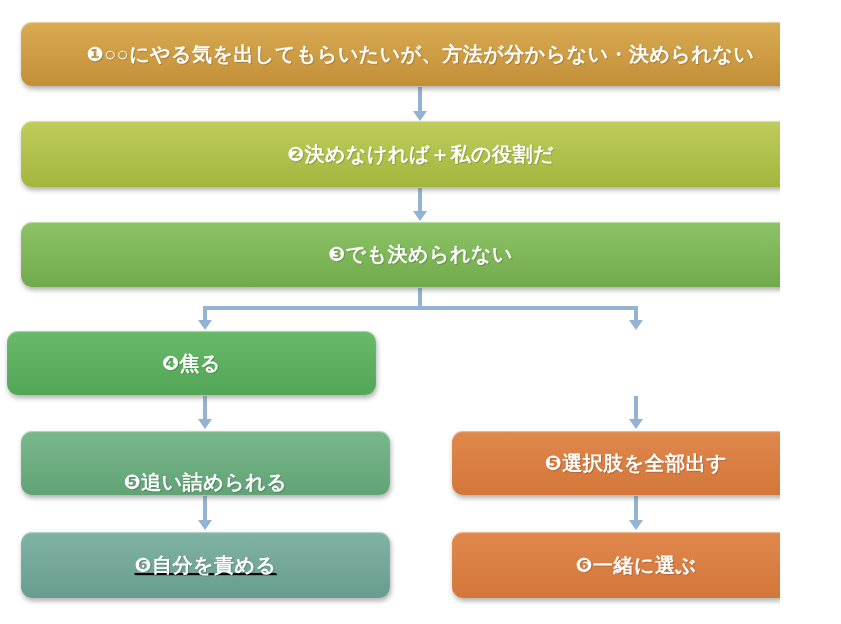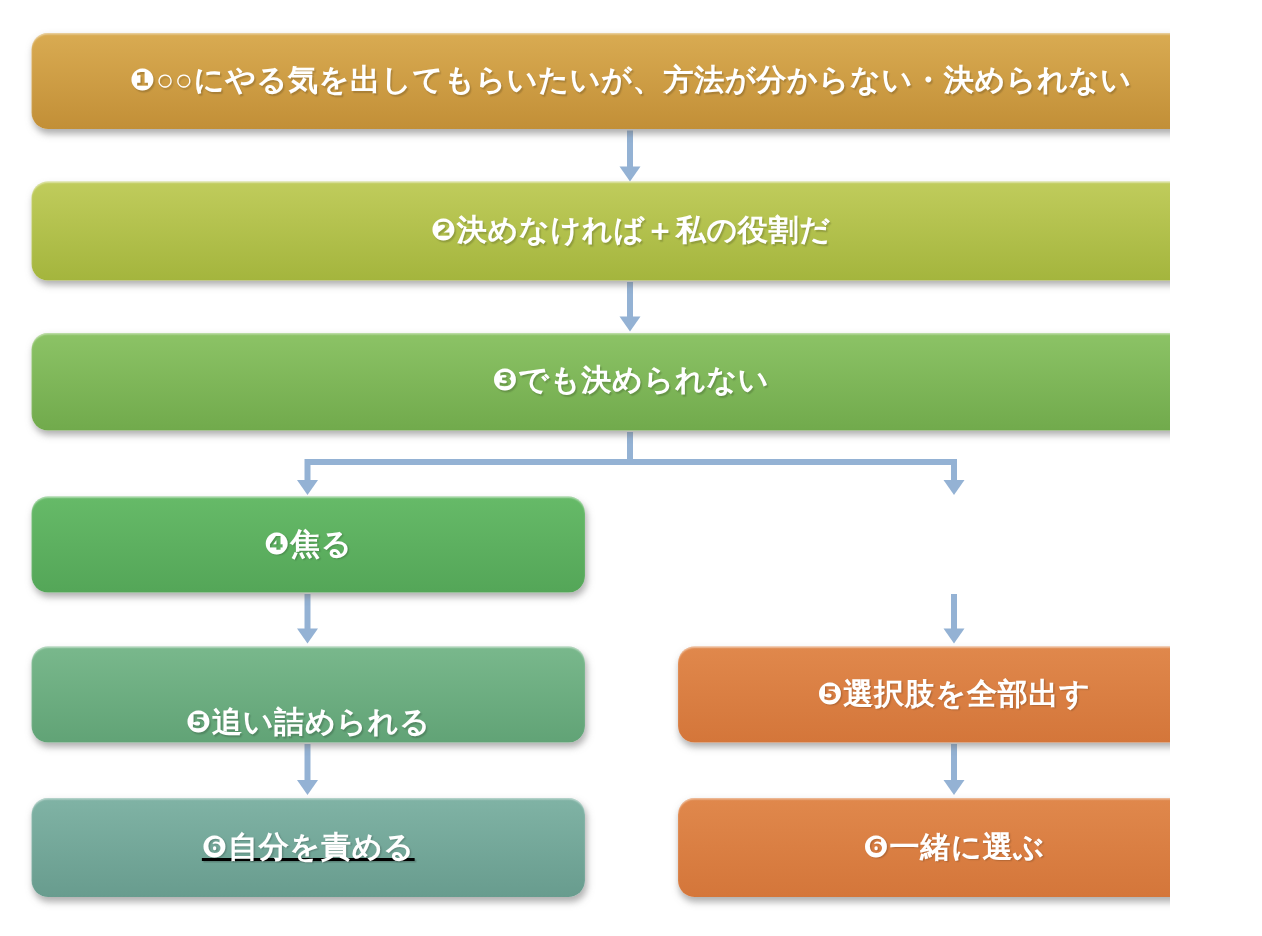--- a/index.html
+++ b/index.html
@@ -33,21 +33,21 @@
     line-height: 1.25;
     padding: 0 10px;
     text-shadow: 1px 1px 1px rgba(0,0,0,0.18);
     white-space: nowrap;
   }
   
   .pos-step1 { left: 21px; top: 22px;  width: 799px; height: 64px; }
   .pos-step2 { left: 21px; top: 121px; width: 799px; height: 66px; align-items: center; }
   .pos-step3 { left: 21px; top: 222px; width: 799px; height: 65px; }
   
-  .pos-left4 { left: 21px; top: 331px; width: 369px; height: 64px; }
+  .pos-left4 { left: 7px; top: 331px; width: 369px; height: 64px; }
   .pos-left5 { left: 21px; top: 431px; width: 369px; height: 64px; align-items: flex-end; }
   .pos-left6 { left: 21px; top: 532px; width: 369px; height: 66px; }
   
   .pos-right4 { left: 452px; top: 331px; width: 368px; height: 64px; }
   .pos-right5 { left: 452px; top: 431px; width: 368px; height: 64px; }
   .pos-right6 { left: 452px; top: 532px; width: 368px; height: 66px; }
 
   #connectors {
     position: absolute;
     left: 0; top: 0;

